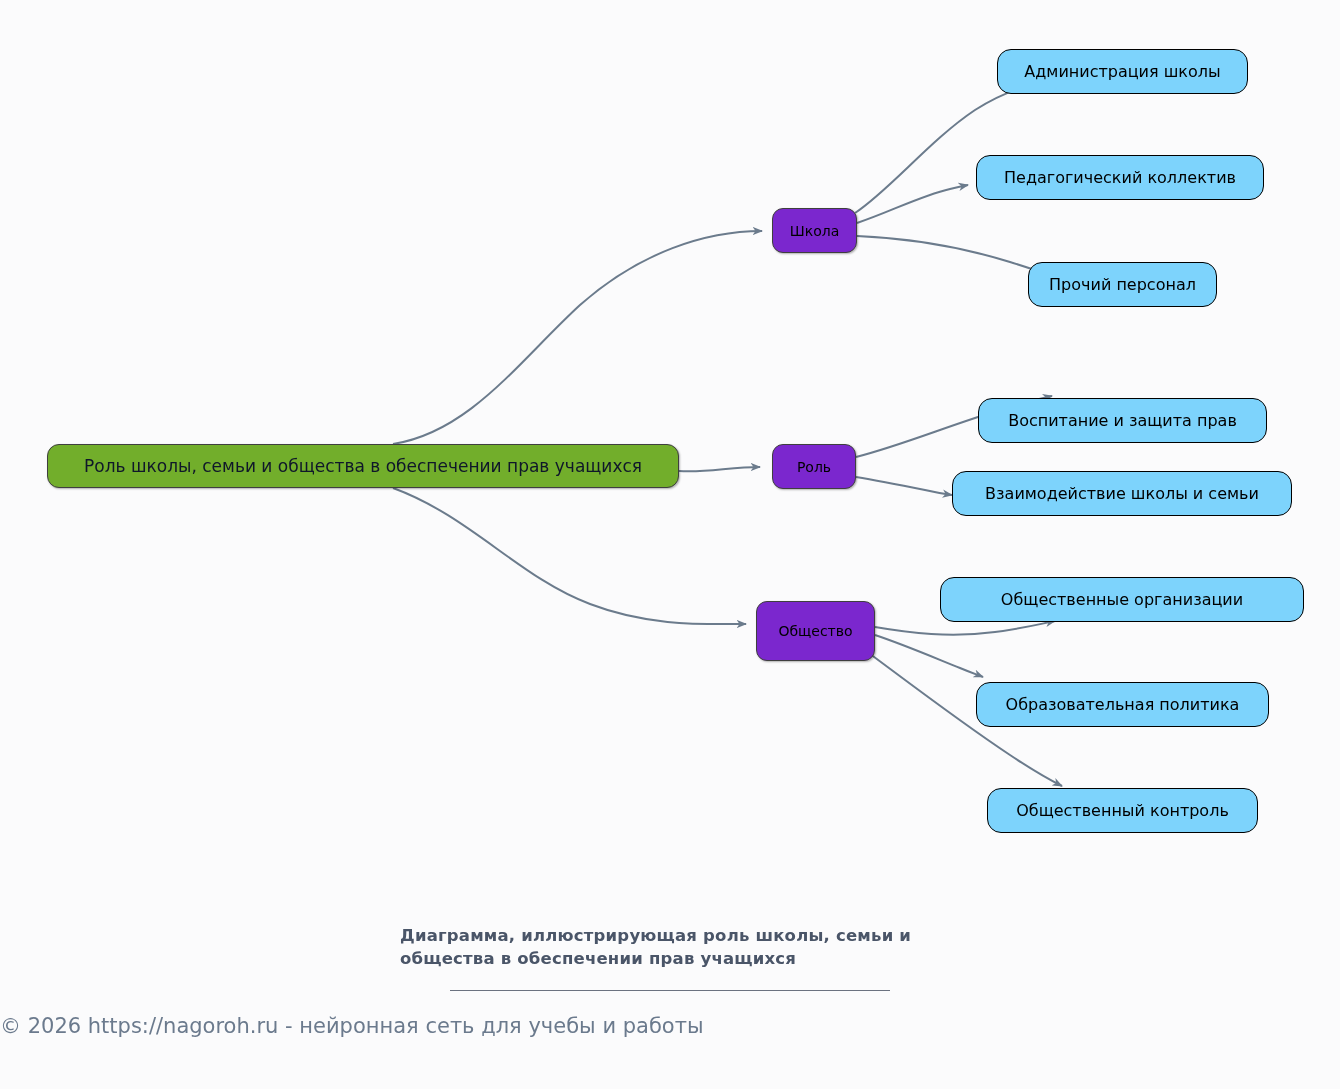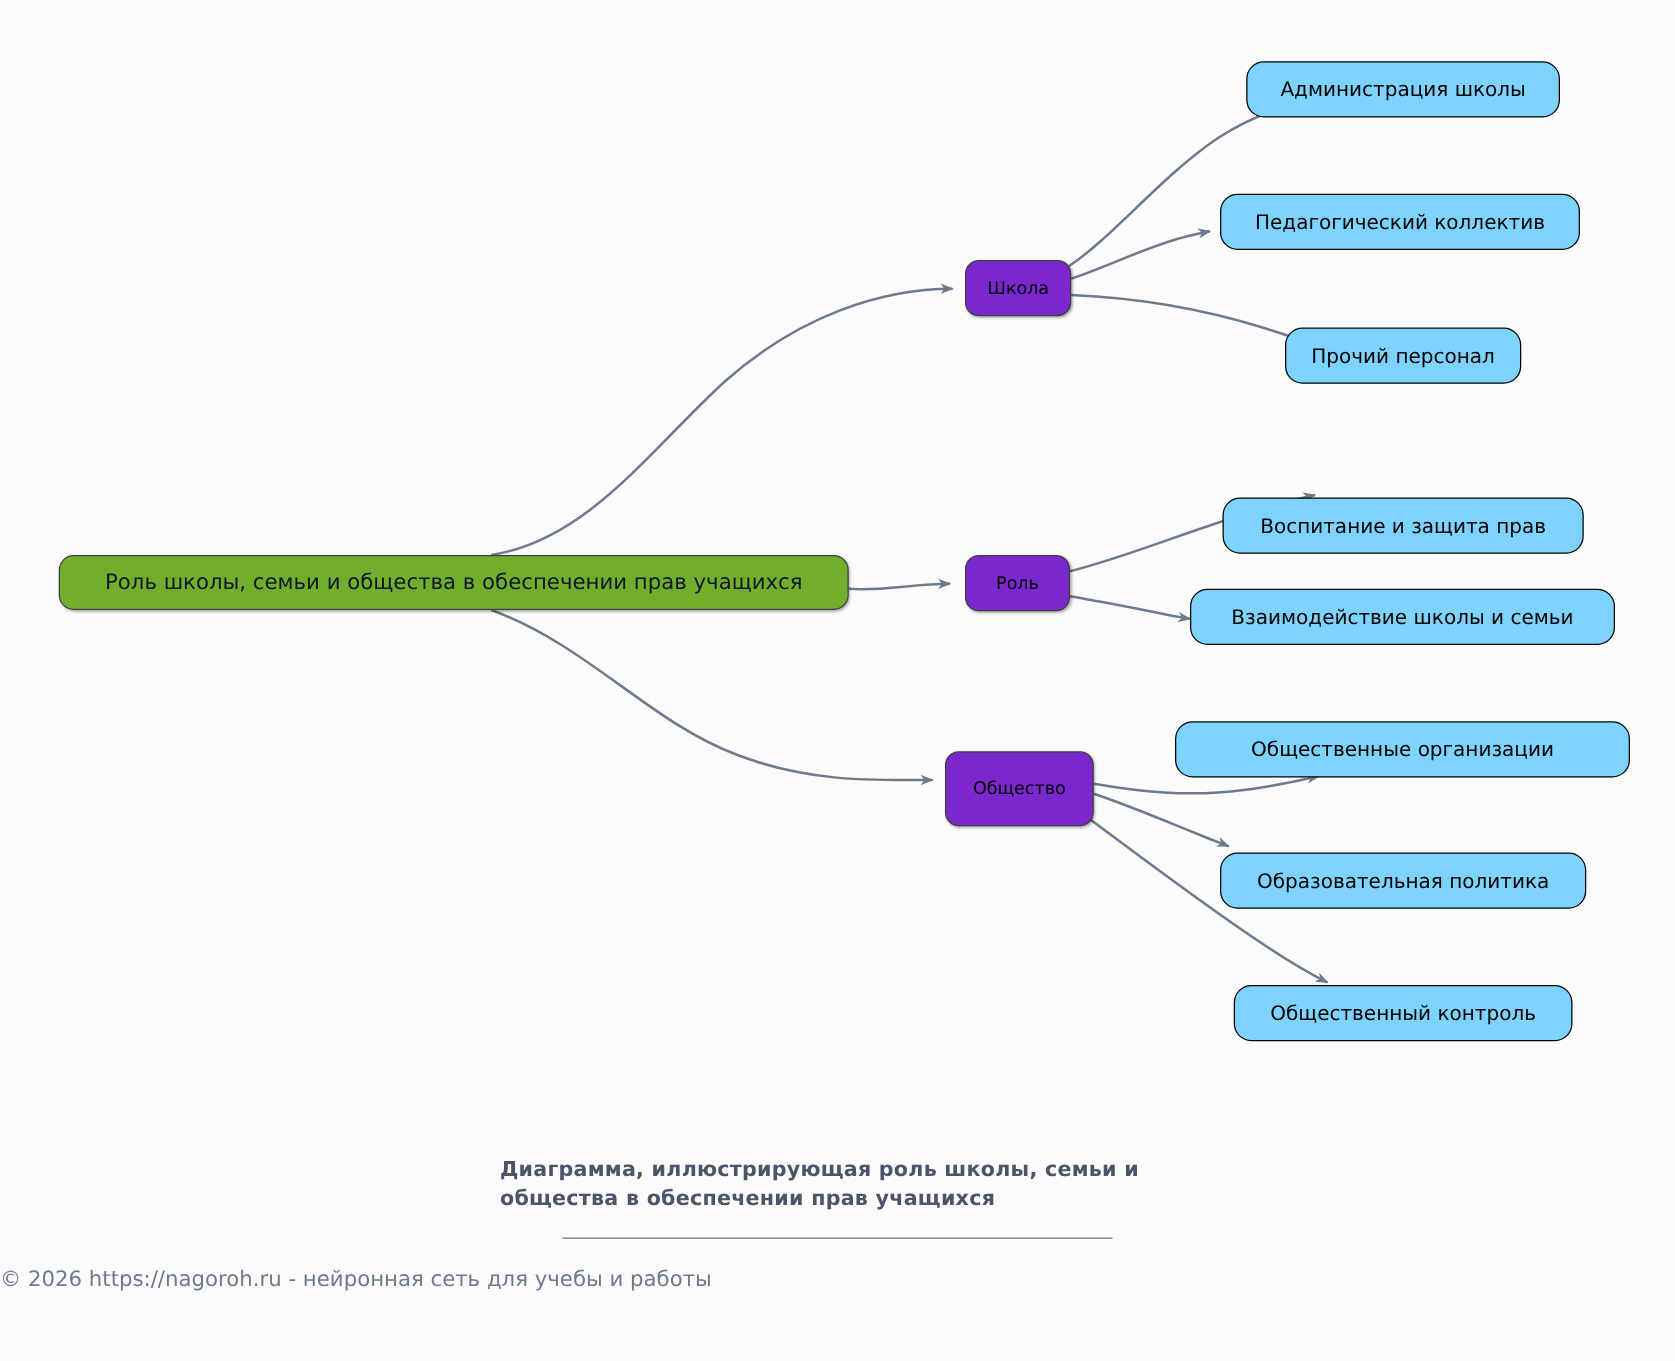--- a/index.html
+++ b/index.html
@@ -76,21 +76,21 @@
     width: 540px;
   }
   .caption-rule {
     width: 440px;
     height: 0;
     border-top: 1.4px solid #6b7280;
     margin: 19px auto 0 auto;
   }
   .caption-credit {
     margin-top: 22px;
-    font-size: 17px;
+    font-size: 21px;
     color: #6b7a8d;
     line-height: 1.3;
   }
 </style>
 </head>
 <body>
 
 <div id="canvas">
 
   <svg id="edges" viewBox="0 0 1340 1089">

